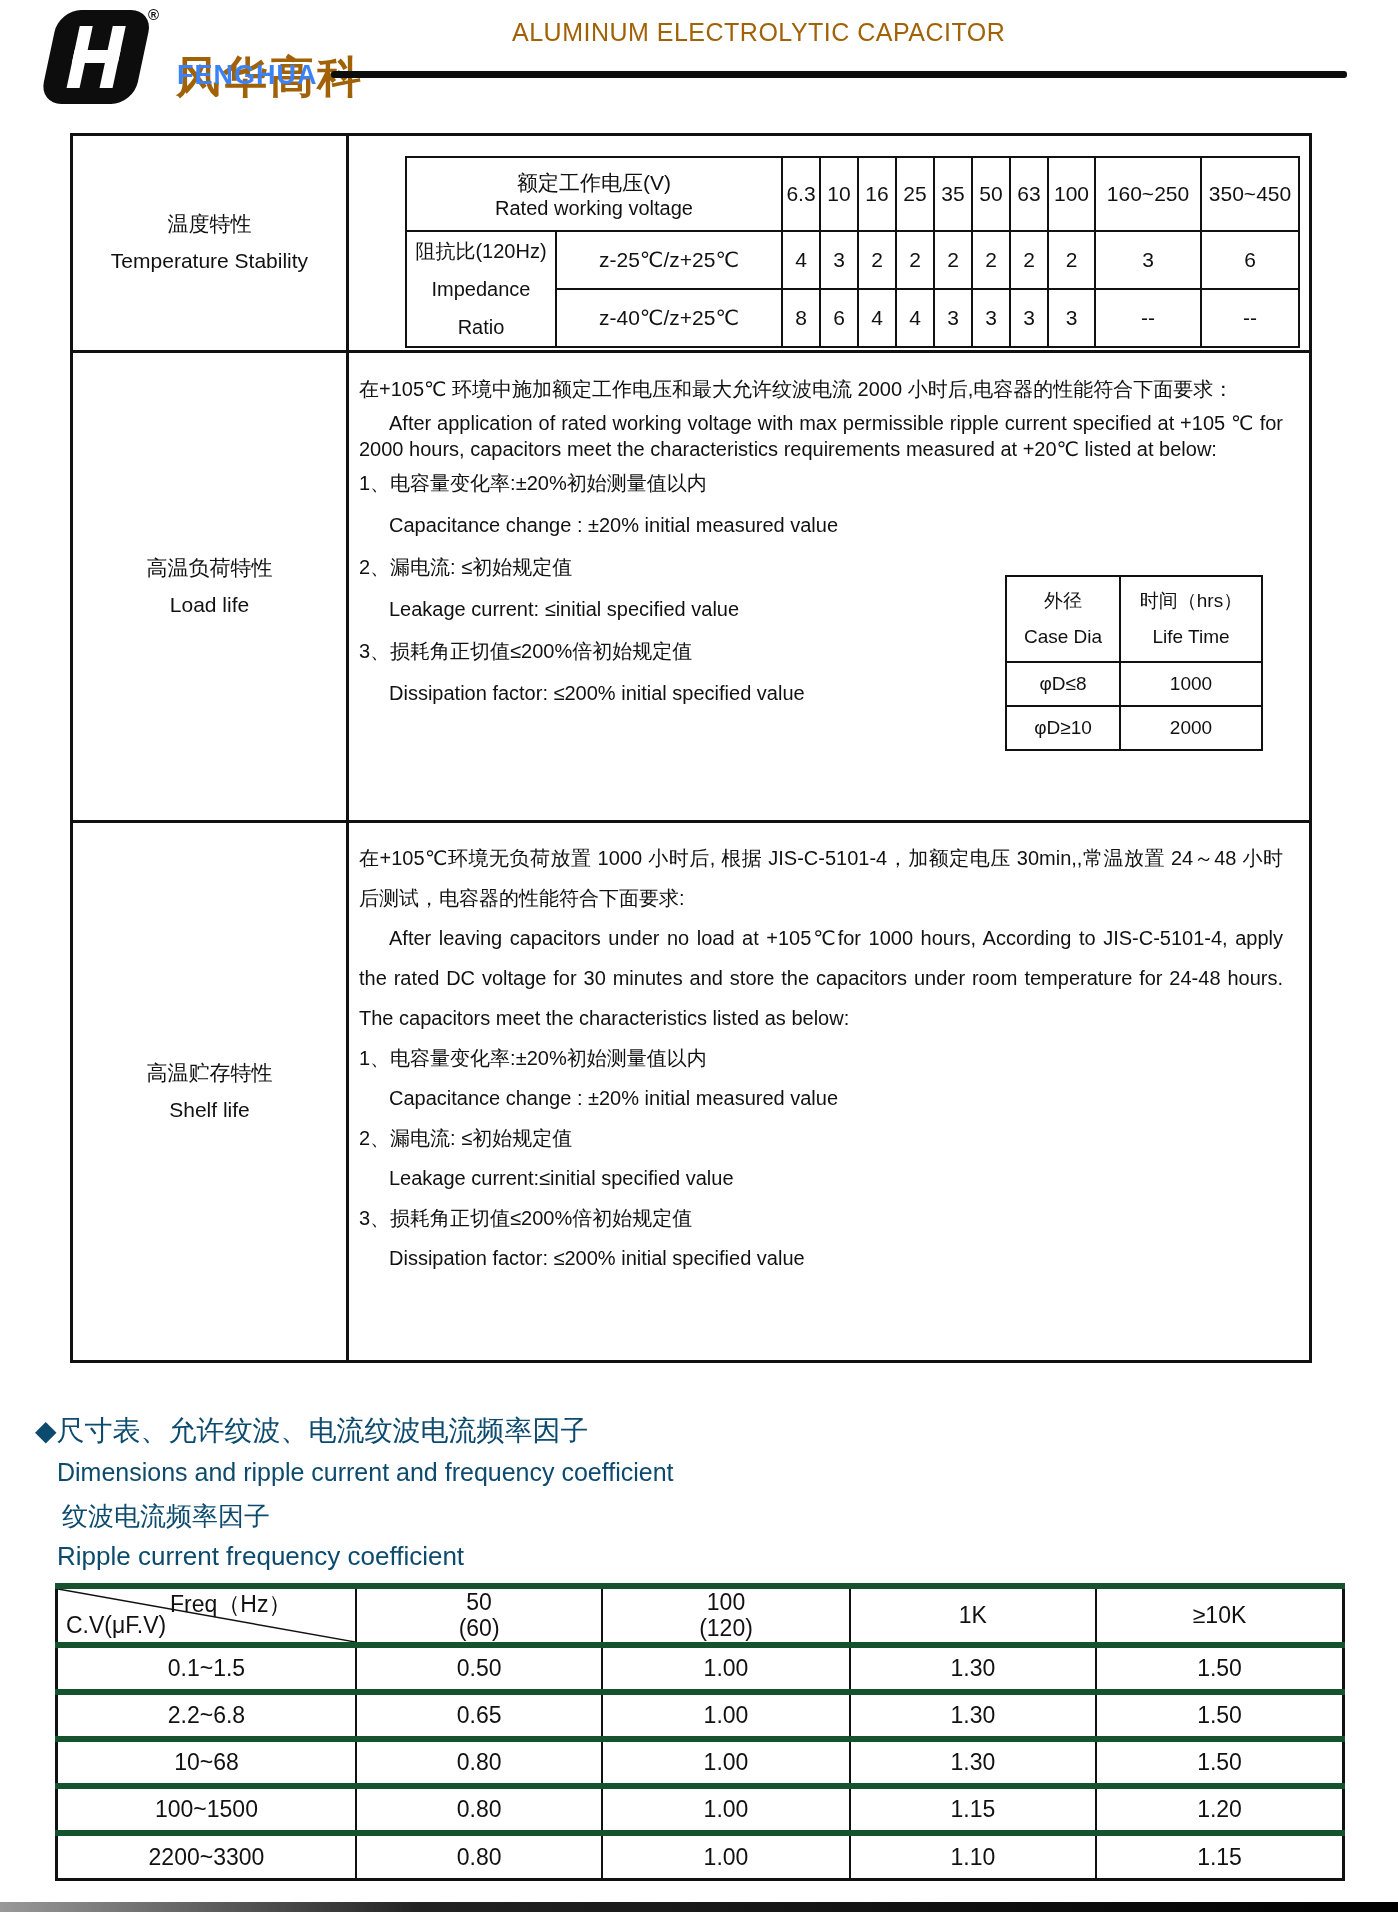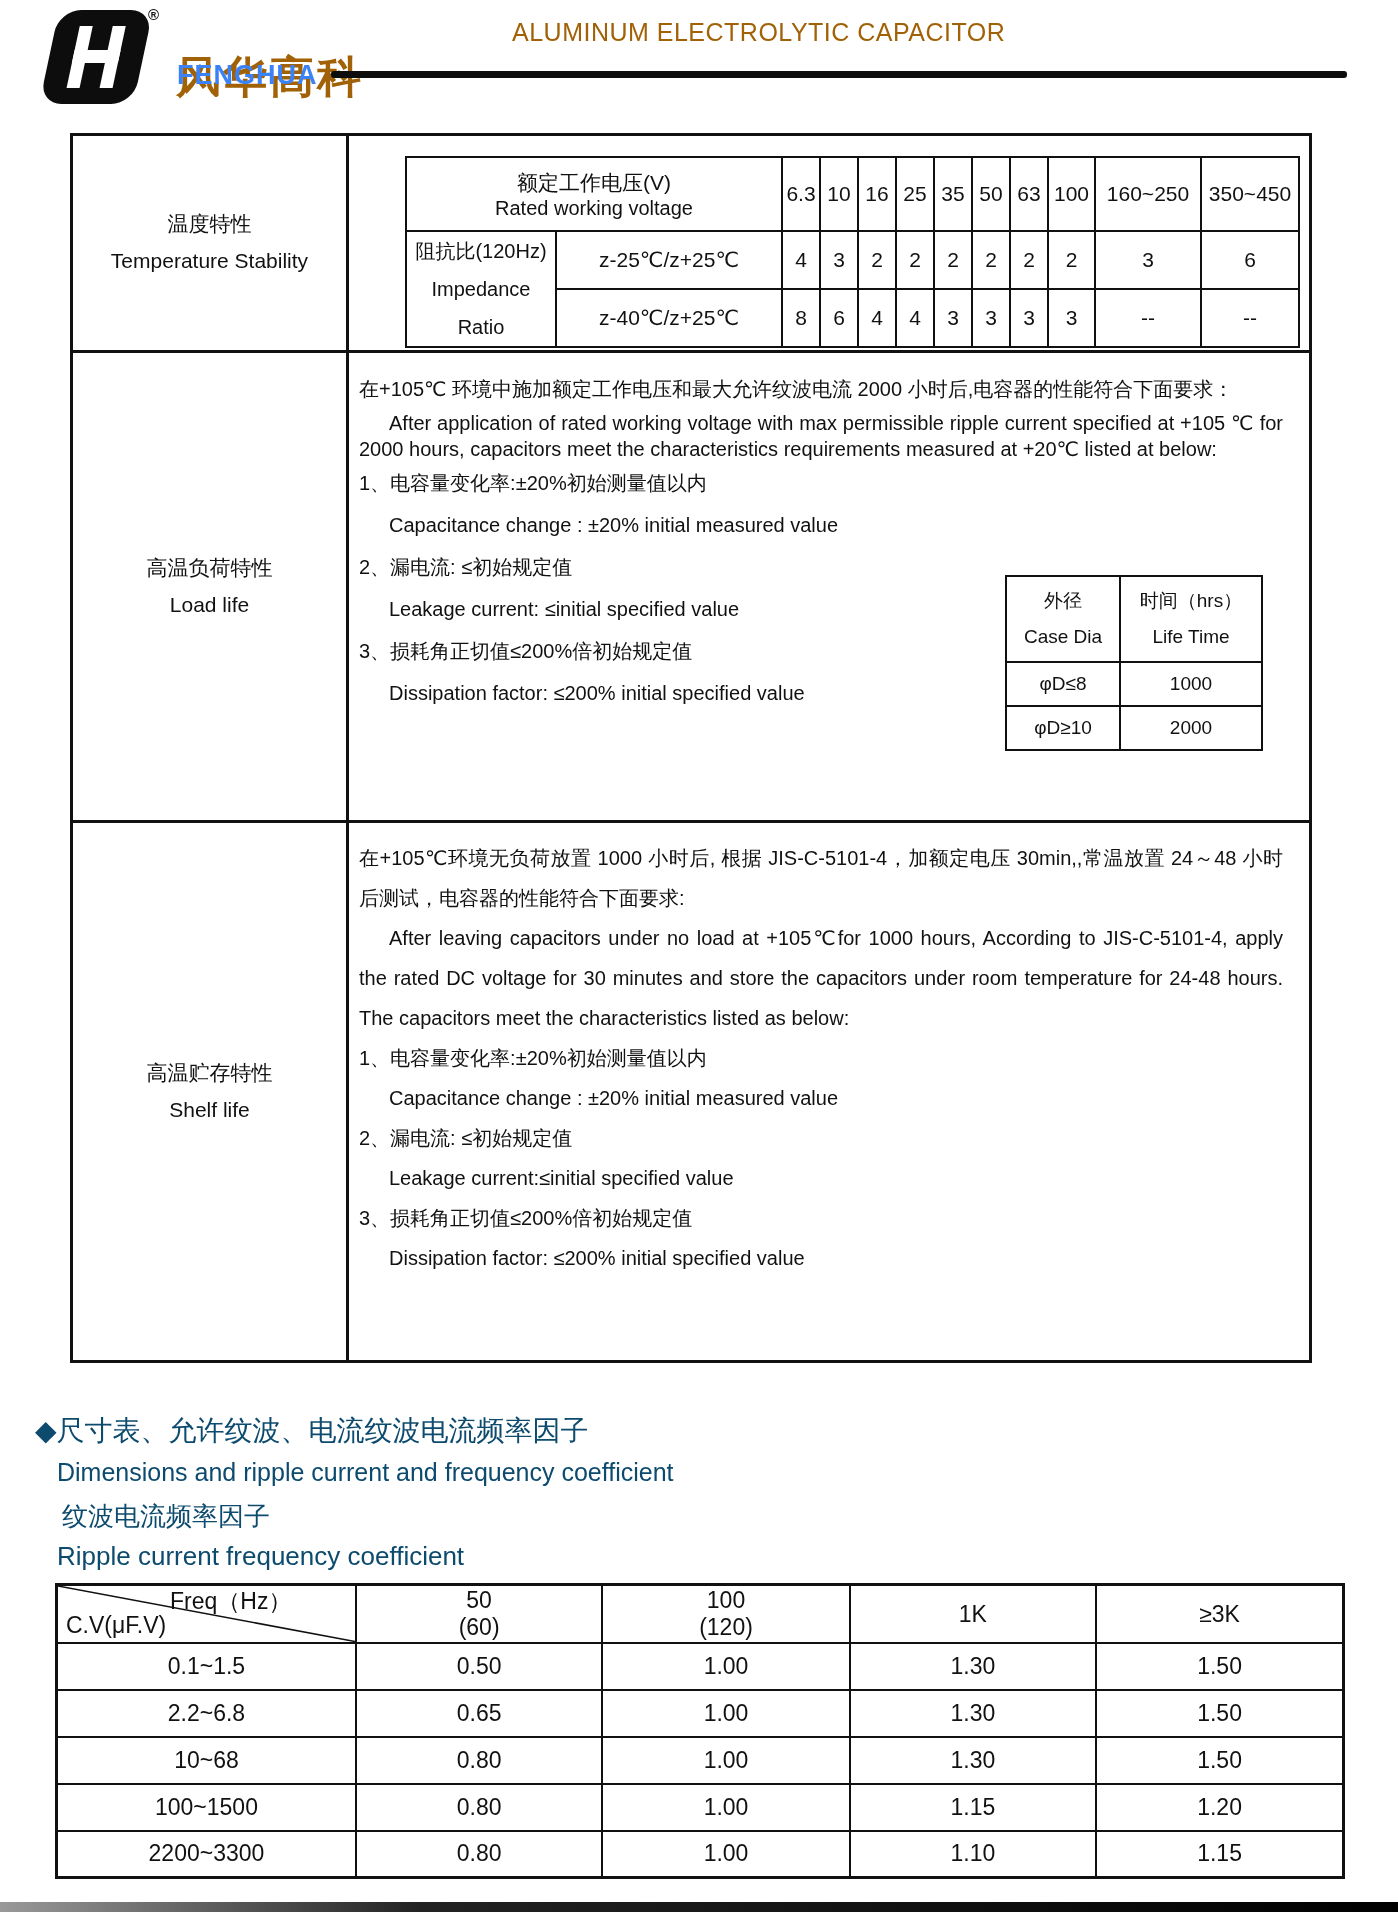--- a/index.html
+++ b/index.html
@@ -59,21 +59,21 @@
   
   .sec-line { position: absolute; color: #0c4a6e; white-space: nowrap; }
   .sec-cn-1 { left: 35px; top: 1412px; font-size: 28px; }
   .sec-en-1 { left: 57px; top: 1458px; font-size: 25px; }
   .sec-cn-2 { left: 62px; top: 1499px; font-size: 26px; }
   .sec-en-2 { left: 57px; top: 1541px; font-size: 26px; }
 
   
   .freq-table { position: absolute; left: 55px; top: 1583px; width: 1290px; border-collapse: collapse; text-align: center; }
   .freq-table td { border: 2.5px solid #111; font-size: 23px; }
-  .freq-table tr { border-top: 1px solid #14532d; }
+  .freq-table tr { border-top: 6px solid #14532d; }
   .freq-table { border: 3px solid #111; }
   .freq-head td { height: 58px; line-height: 1.15; }
   .freq-data td { height: 47px; }
   .corner-cell { position: relative; padding: 0; }
   .corner-cell svg { position: absolute; left: 0; top: 0; width: 100%; height: 100%; }
   .corner-top { position: absolute; top: 2px; left: 112px; font-size: 23px; }
   .corner-bottom { position: absolute; bottom: 3px; left: 8px; font-size: 23px; }
 
   .footer-bar { position: absolute; left: 0; bottom: 0; width: 100%; height: 10px;
     background: linear-gradient(to right, #999 0%, #222 30%, #000 100%); }
@@ -259,21 +259,21 @@
       </td>
       <td>
         <div>50</div>
         <div>(60)</div>
       </td>
       <td>
         <div>100</div>
         <div>(120)</div>
       </td>
       <td>1K</td>
-      <td>≥3K</td>
+      <td>≥10K</td>
     </tr>
     <tr class="freq-data">
       <td>0.1~1.5</td>
       <td>0.50</td>
       <td>1.00</td>
       <td>1.30</td>
       <td>1.50</td>
     </tr>
     <tr class="freq-data">
       <td>2.2~6.8</td>

